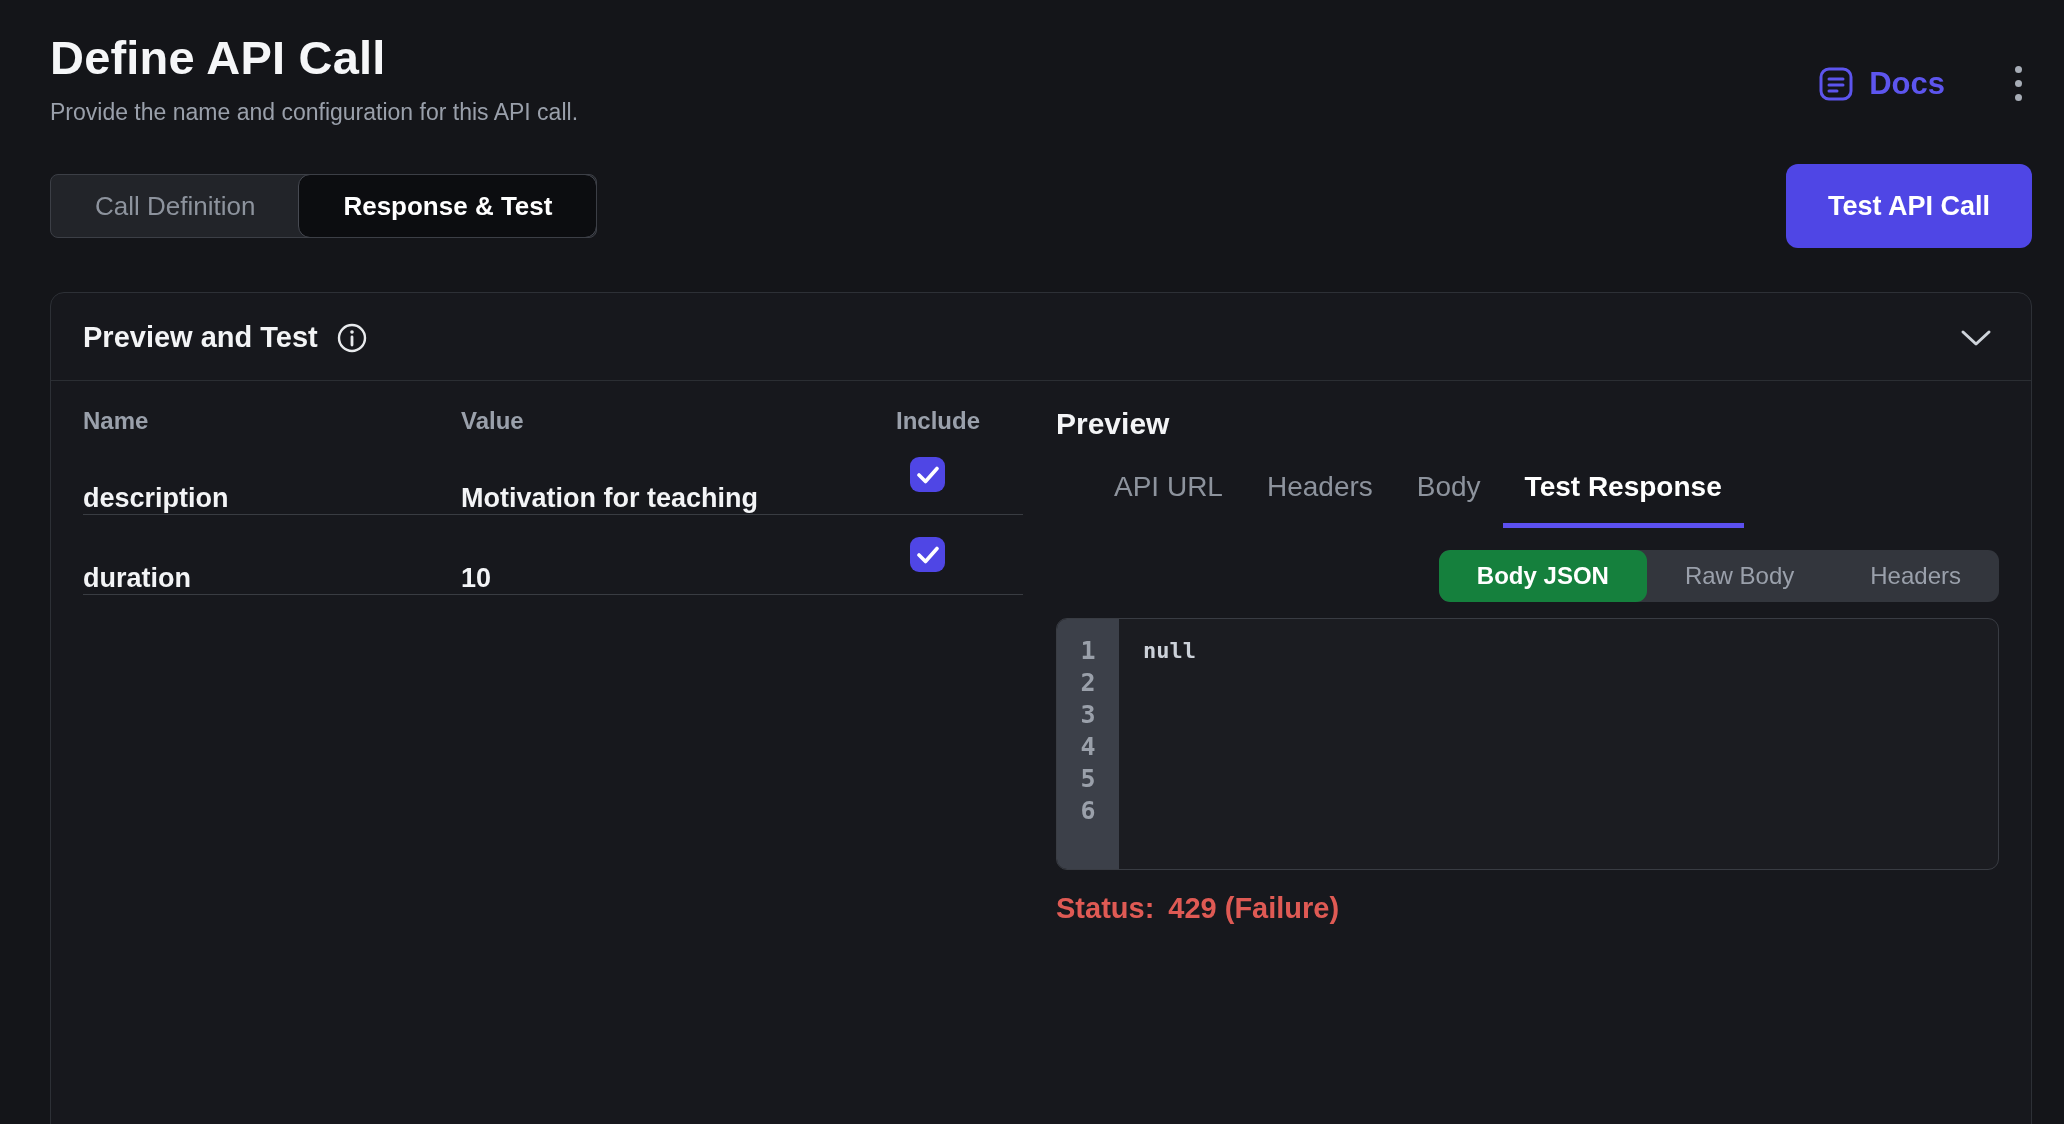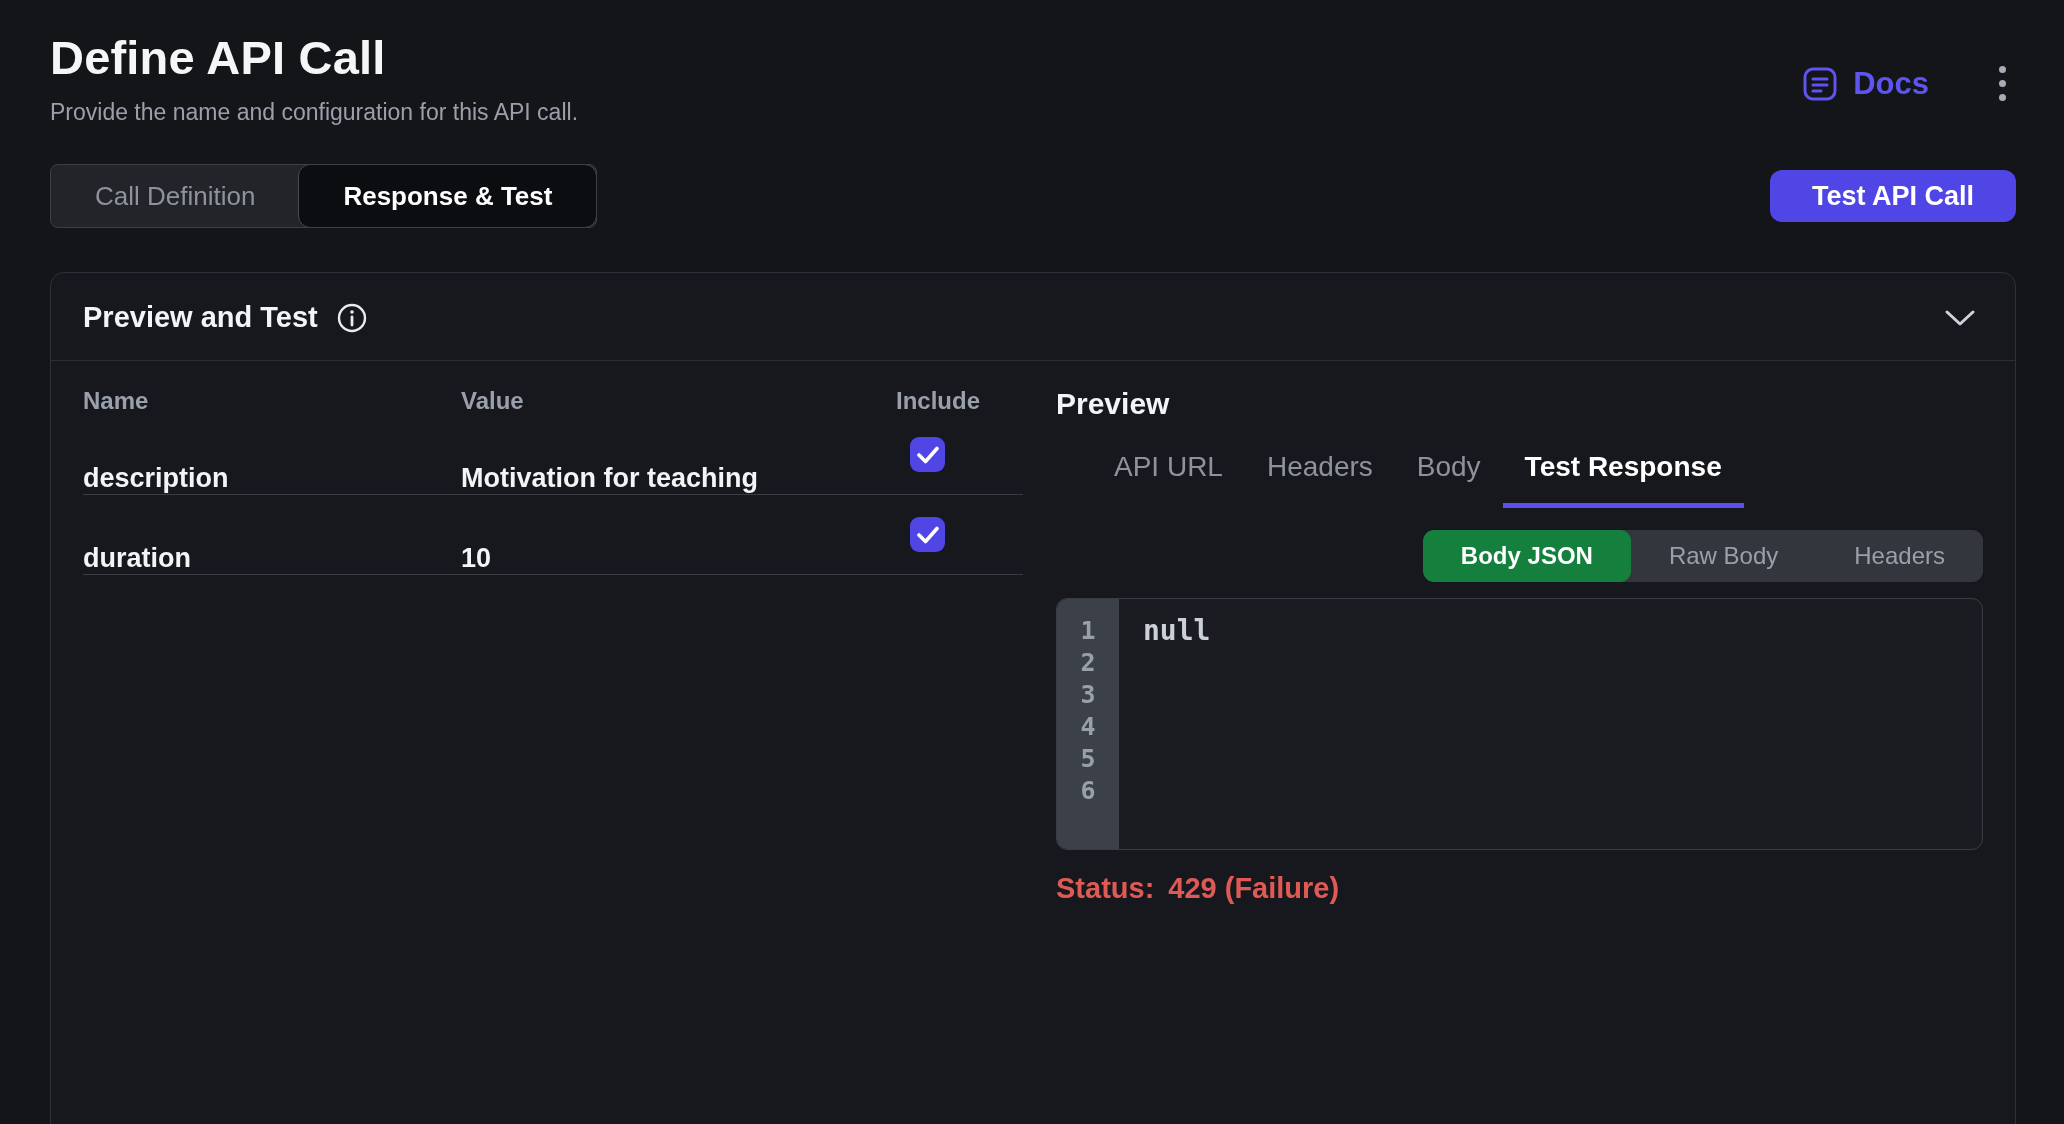--- a/index.html
+++ b/index.html
@@ -3,21 +3,21 @@
 <meta charset="utf-8">
 <style>
   * { margin:0; padding:0; box-sizing:border-box; }
   html,body { width:2064px; height:1124px; }
   body {
     background:#141519;
     color:#ffffff;
     font-family:"Liberation Sans", sans-serif;
     overflow:hidden;
   }
-  .page { padding:30px 48px 0 50px; width:2064px; height:1124px; }
+  .page { padding:30px 32px 0 50px; width:2064px; height:1124px; }
 
   
   .header-row { display:flex; justify-content:space-between; align-items:flex-start; }
   .page-title { font-size:47px; font-weight:800; letter-spacing:0.2px; color:#f5f6f8; }
   .page-subtitle { margin-top:14px; font-size:23px; color:#9aa0ab; font-weight:400; }
   .header-actions { display:flex; align-items:center; gap:60px; margin-top:30px; }
   .docs-link { display:flex; align-items:center; gap:14px; cursor:pointer; }
   .docs-label { color:#5d55ee; font-size:31px; font-weight:700; }
   .kebab { display:flex; flex-direction:column; gap:7px; padding:6px 10px; cursor:pointer; }
   .kebab span { width:7px; height:7px; border-radius:50%; background:#a7adb6; display:block; }
@@ -33,21 +33,21 @@
     display:flex; align-items:center; justify-content:center;
     padding:0 44px; font-size:26px; color:#8d939d; font-weight:500;
     cursor:pointer; white-space:nowrap;
   }
   .seg-item.active {
     background:#0c0d10; color:#ffffff; font-weight:700;
     border:1px solid #474a52; border-radius:12px; margin:-1px;
   }
   .test-btn {
     background:#4f46e5; color:#ffffff; border:none; border-radius:12px;
-    height:52px; padding:0 42px; font-size:27px; font-weight:700;
+    height:84px; padding:0 42px; font-size:27px; font-weight:700;
     font-family:"Liberation Sans", sans-serif; cursor:pointer;
   }
 
   
   .card {
     margin-top:44px; border:1px solid #2d3036; border-radius:14px;
     background:#17181d; height:872px; display:flex; flex-direction:column;
   }
   .card-header {
     display:flex; align-items:center; justify-content:space-between;
@@ -105,21 +105,21 @@
   .gutter {
     width:62px; background:#3c4049; padding-top:16px;
     display:flex; flex-direction:column; align-items:center; flex:none;
   }
   .gutter .ln {
     font-family:"DejaVu Sans Mono", monospace; font-size:25px; line-height:32px;
     color:#9aa0aa; font-weight:700;
   }
   .code-area { flex:1; padding:16px 0 0 24px; }
   .code-line {
-    font-family:"DejaVu Sans Mono", monospace; font-size:28px; line-height:32px;
+    font-family:"DejaVu Sans Mono", monospace; font-size:22px; line-height:32px;
     color:#ccd1d9; font-weight:700;
   }
 
   .status-row { margin-top:22px; font-size:29px; color:#df5a54; display:flex; gap:14px; }
   .status-label { font-weight:700; }
   .status-value { font-weight:700; }
 </style>
 </head>
 <body>
 

